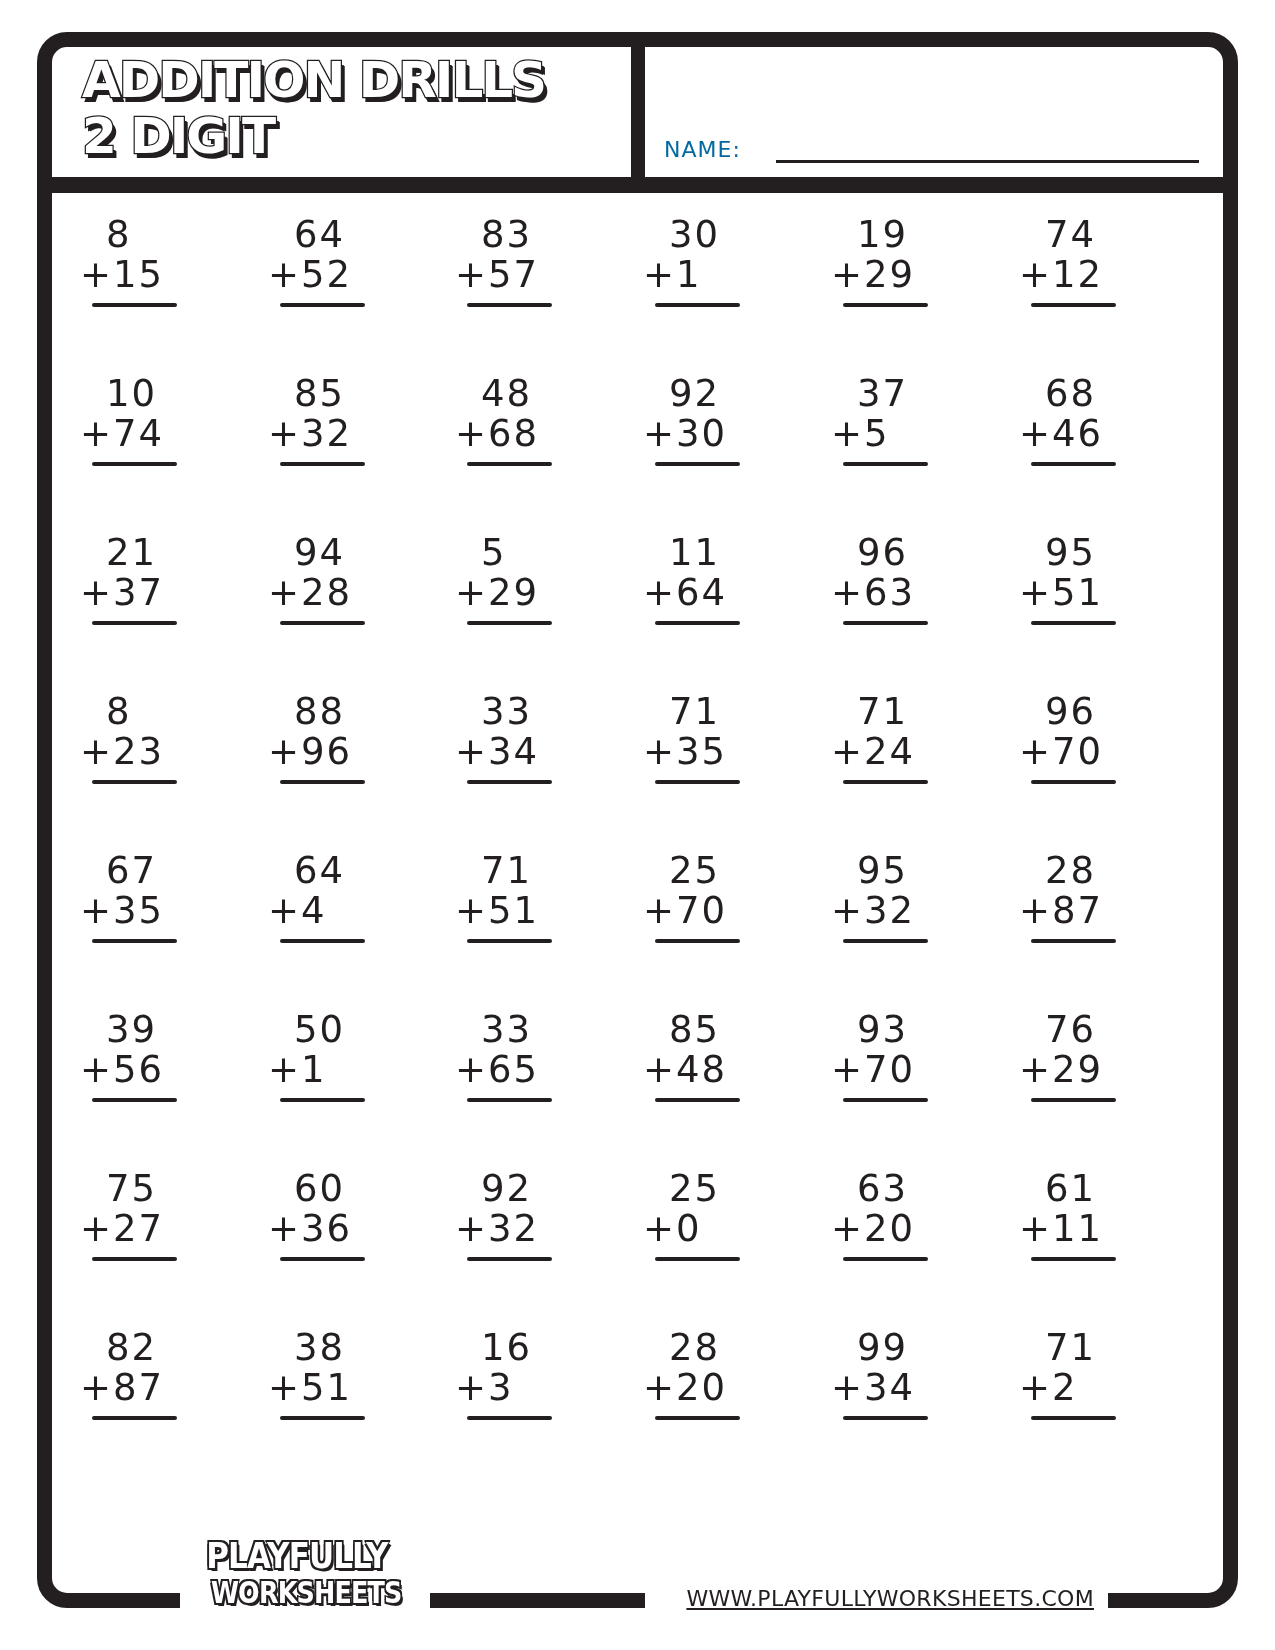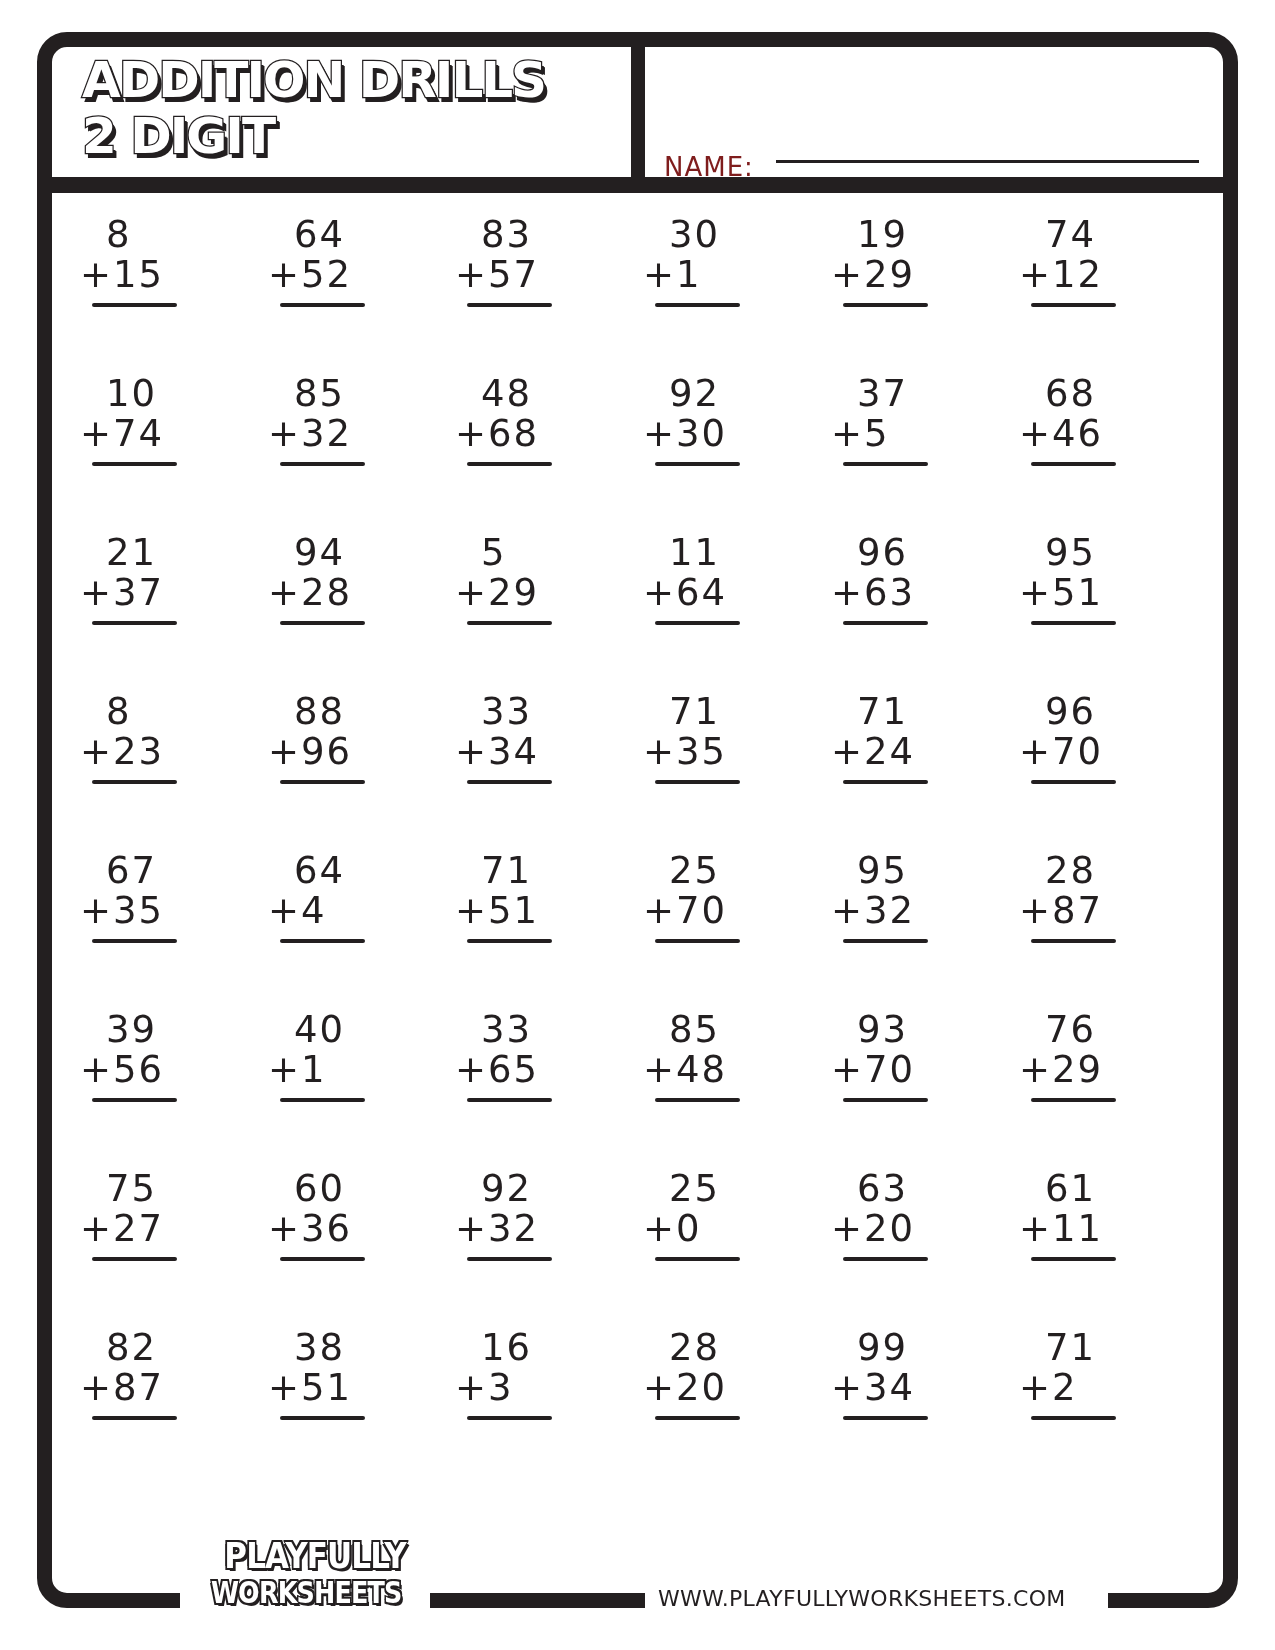--- a/index.html
+++ b/index.html
@@ -13,44 +13,44 @@
   .header-divider { position: absolute; left: 631px; top: 40px; width: 14px; height: 145px; background: #231f20; }
 
   .title { position: absolute; left: 82px; top: 52px; margin: 0;
            font-family: "DejaVu Sans", sans-serif; font-weight: bold; font-size: 50px;
            line-height: 56px; letter-spacing: -2px; color: #ffffff;
            -webkit-text-stroke: 2.5px #231f20; paint-order: stroke fill;
            text-shadow: 3px 4px 0 #231f20, 4px 5px 0 #231f20, 2px 5px 0 #231f20; }
   .title span { display: block; }
 
   .name-label { position: absolute; left: 664px; top: 137px; font-family: "DejaVu Sans", sans-serif;
-                font-size: 26px; letter-spacing: 1px; color: #7f1d1d; margin-top: 15px; }
+                font-size: 22px; letter-spacing: 1px; color: #0369a1; }
   .name-line { position: absolute; left: 776px; top: 160px; width: 423px; height: 3px; background: #231f20; border: none; }
 
   .problem { position: absolute; width: 160px; height: 100px; }
   .problem .top { position: absolute; left: 26px; top: -8px; font-family: "DejaVu Sans", sans-serif;
                   font-size: 37px; line-height: 42px; letter-spacing: 2px; }
   .problem .bottom { position: absolute; left: 0; top: 32px; font-family: "DejaVu Sans", sans-serif;
                      font-size: 37px; line-height: 42px; letter-spacing: 2px; }
   .problem .answer-line { position: absolute; left: 12px; top: 81px; width: 85px; height: 4px;
                           background: #231f20; border-radius: 2px; }
 
   .footer-gap-logo { position: absolute; left: 180px; top: 1585px; width: 250px; height: 30px; background: #ffffff; }
   .footer-gap-url { position: absolute; left: 645px; top: 1585px; width: 463px; height: 30px; background: #ffffff; }
 
-  .logo { position: absolute; left: 190px; top: 1538px; width: 232px; text-align: right;
+  .logo { position: absolute; left: 190px; top: 1538px; width: 232px; text-align: left;
           font-family: "DejaVu Sans", sans-serif; font-weight: bold; color: #ffffff;
           -webkit-text-stroke: 2px #231f20; paint-order: stroke fill;
           text-shadow: 2px 2px 0 #231f20, -2px -2px 0 #231f20, 2px -2px 0 #231f20, -2px 2px 0 #231f20, 3px 3px 0 #231f20; }
   .logo .l1 { display: block; font-size: 36px; line-height: 36px; letter-spacing: -1px; transform: scaleX(0.86); }
   .logo .l2 { display: block; font-size: 31px; line-height: 36px; letter-spacing: -1px; transform: scaleX(0.82); }
 
-  .url { position: absolute; left: 658px; top: 1586px; width: 436px; text-align: left;
+  .url { position: absolute; left: 658px; top: 1586px; width: 436px; text-align: right;
          font-family: "DejaVu Sans", sans-serif; font-size: 22px; line-height: 26px; color: #231f20;
-         letter-spacing: 0.3px; }
+         letter-spacing: 0.3px; text-decoration: underline; }
 </style>
 </head>
 <body>
 
 <div class="frame"></div>
 <div class="header-bar"></div>
 <div class="header-divider"></div>
 
 <h1 class="title">
   <span>ADDITION DRILLS</span>
@@ -216,21 +216,21 @@
       <span class="bottom">+87</span>
       <div class="answer-line"></div>
     </div>
 
   <div class="problem" style="left:80px;top:1017px">
       <span class="top">39</span>
       <span class="bottom">+56</span>
       <div class="answer-line"></div>
     </div>
   <div class="problem" style="left:268px;top:1017px">
-      <span class="top">40</span>
+      <span class="top">50</span>
       <span class="bottom">+1</span>
       <div class="answer-line"></div>
     </div>
   <div class="problem" style="left:455px;top:1017px">
       <span class="top">33</span>
       <span class="bottom">+65</span>
       <div class="answer-line"></div>
     </div>
   <div class="problem" style="left:643px;top:1017px">
       <span class="top">85</span>

